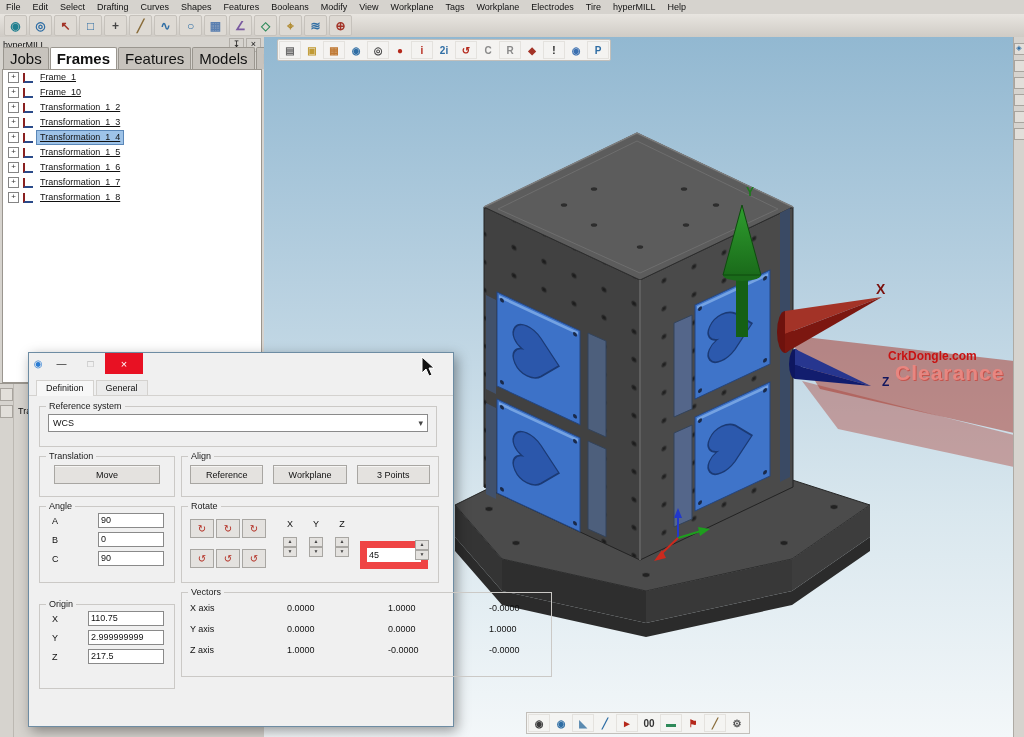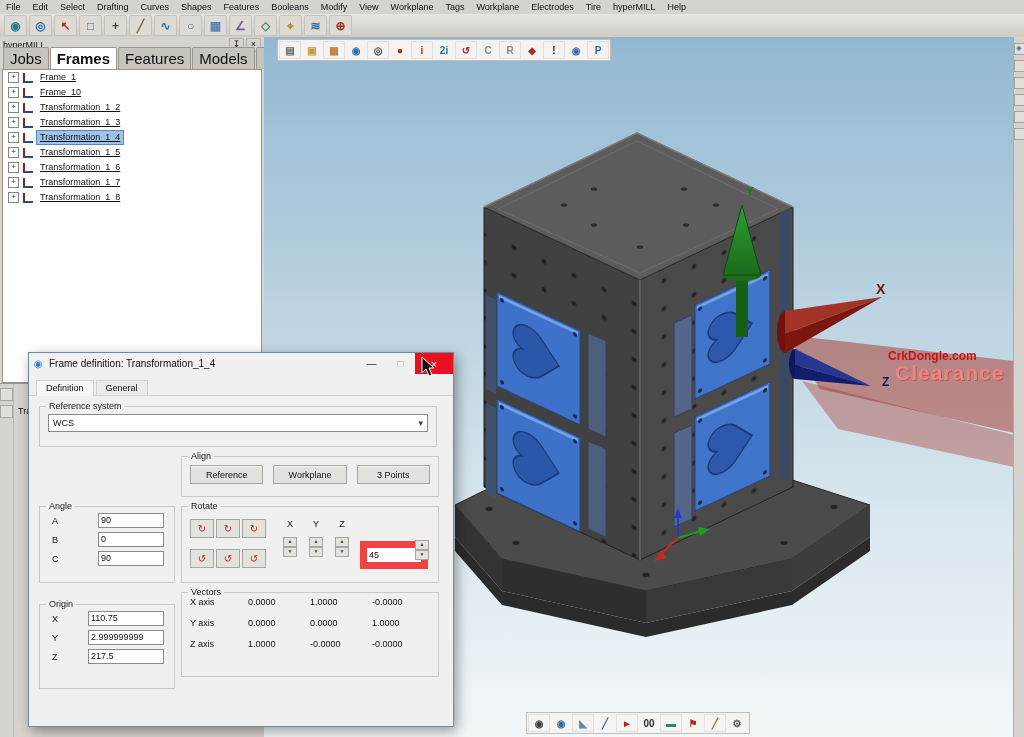--- a/index.html
+++ b/index.html
@@ -108,21 +108,21 @@
   .fs-origin .num-box{width:70px;}
   .rbtn{position:absolute;width:22px;height:17px;border:1px solid #a8a6a2;background:#e4e2df;
         color:#b22a1e;font-size:10px;display:flex;align-items:center;justify-content:center;}
   .rot-axis{position:absolute;width:16px;text-align:center;top:8px;}
   .spin{position:absolute;top:26px;width:14px;height:20px;display:flex;flex-direction:column;}
   .spin span{flex:1;border:1px solid #a8a6a2;background:#e4e2df;font-size:5px;line-height:7px;
              text-align:center;color:#444;}
   .rot-val{position:absolute;left:178px;top:30px;width:50px;height:14px;border:7px solid #ef4444;
            background:#fff;padding:0 2px;line-height:14px;}
   .rot-spin{left:233px;top:29px;}
-  .vec-row{display:flex;height:21px;padding-left:8px;}
+  .vec-row{display:flex;align-items:center;height:21px;padding-left:8px;gap:39px;}
   .vec-label{width:58px;}
   .vec-val{width:62px;}
 
   .cursor{position:absolute;left:421px;top:356px;z-index:30;pointer-events:none;}
 </style>
 </head>
 <body>
 <div id="app">
 
 <div class="menubar">
@@ -406,39 +406,42 @@
       <span class="rs-btn" style="color: rgb(102, 102, 102);"></span>
       <span class="rs-btn" style="color: rgb(102, 102, 102);"></span>
       <span class="rs-btn" style="color: rgb(102, 102, 102);"></span>
       <span class="rs-btn" style="color: rgb(102, 102, 102);"></span>
       <span class="rs-btn" style="color: rgb(102, 102, 102);"></span>
 </div>
 
 <div class="dialog">
   <div class="dlg-title">
     <span class="dlg-icon">◉</span>
-    <span class="dlg-title-text">Frame definition:  Transformation_1_4</span>
     <span class="dlg-btn">—</span>
     <span class="dlg-btn disabled">□</span>
     <span class="dlg-btn dlg-close">×</span>
   </div>
   <div class="dlg-tabs">
     <span class="dtab active">Definition</span>
         <span class="dtab">General</span>
   </div>
 
   <div class="dlg-body">
     <fieldset class="fs-ref">
       <legend>Reference system</legend>
       <div class="combo">
         <span class="combo-value">WCS</span>
         <span style="color:#444;">▾</span>
       </div>
     </fieldset>
 
+    <fieldset class="fs-trans">
+      <legend>Translation</legend>
+      <div class="win-btn move-btn">Move</div>
+    </fieldset>
 
     <fieldset class="fs-align">
       <legend>Align</legend>
       <div class="align-row">
         <span class="win-btn">Reference</span>
             <span class="win-btn">Workplane</span>
             <span class="win-btn">3 Points</span>
       </div>
     </fieldset>
 

